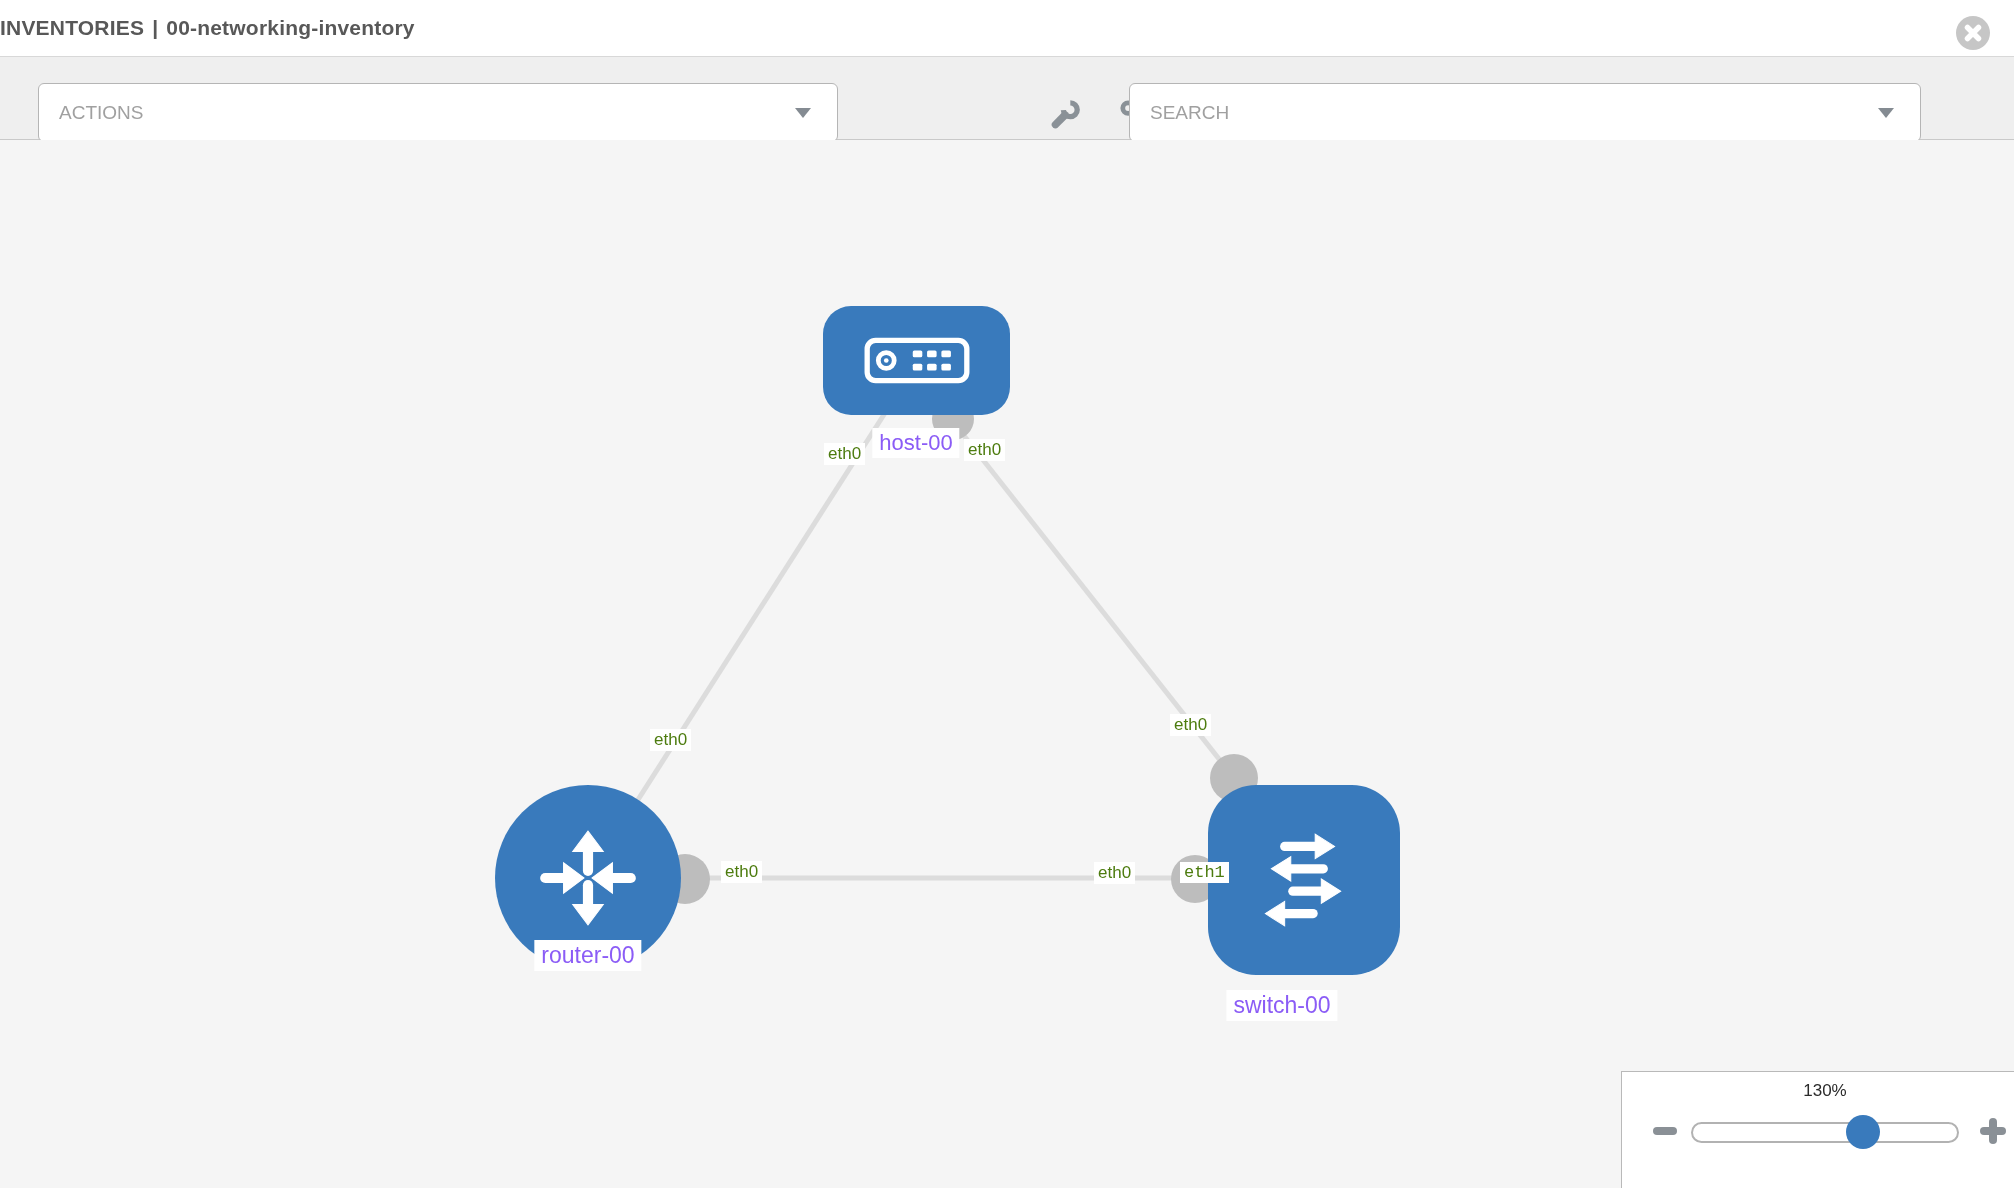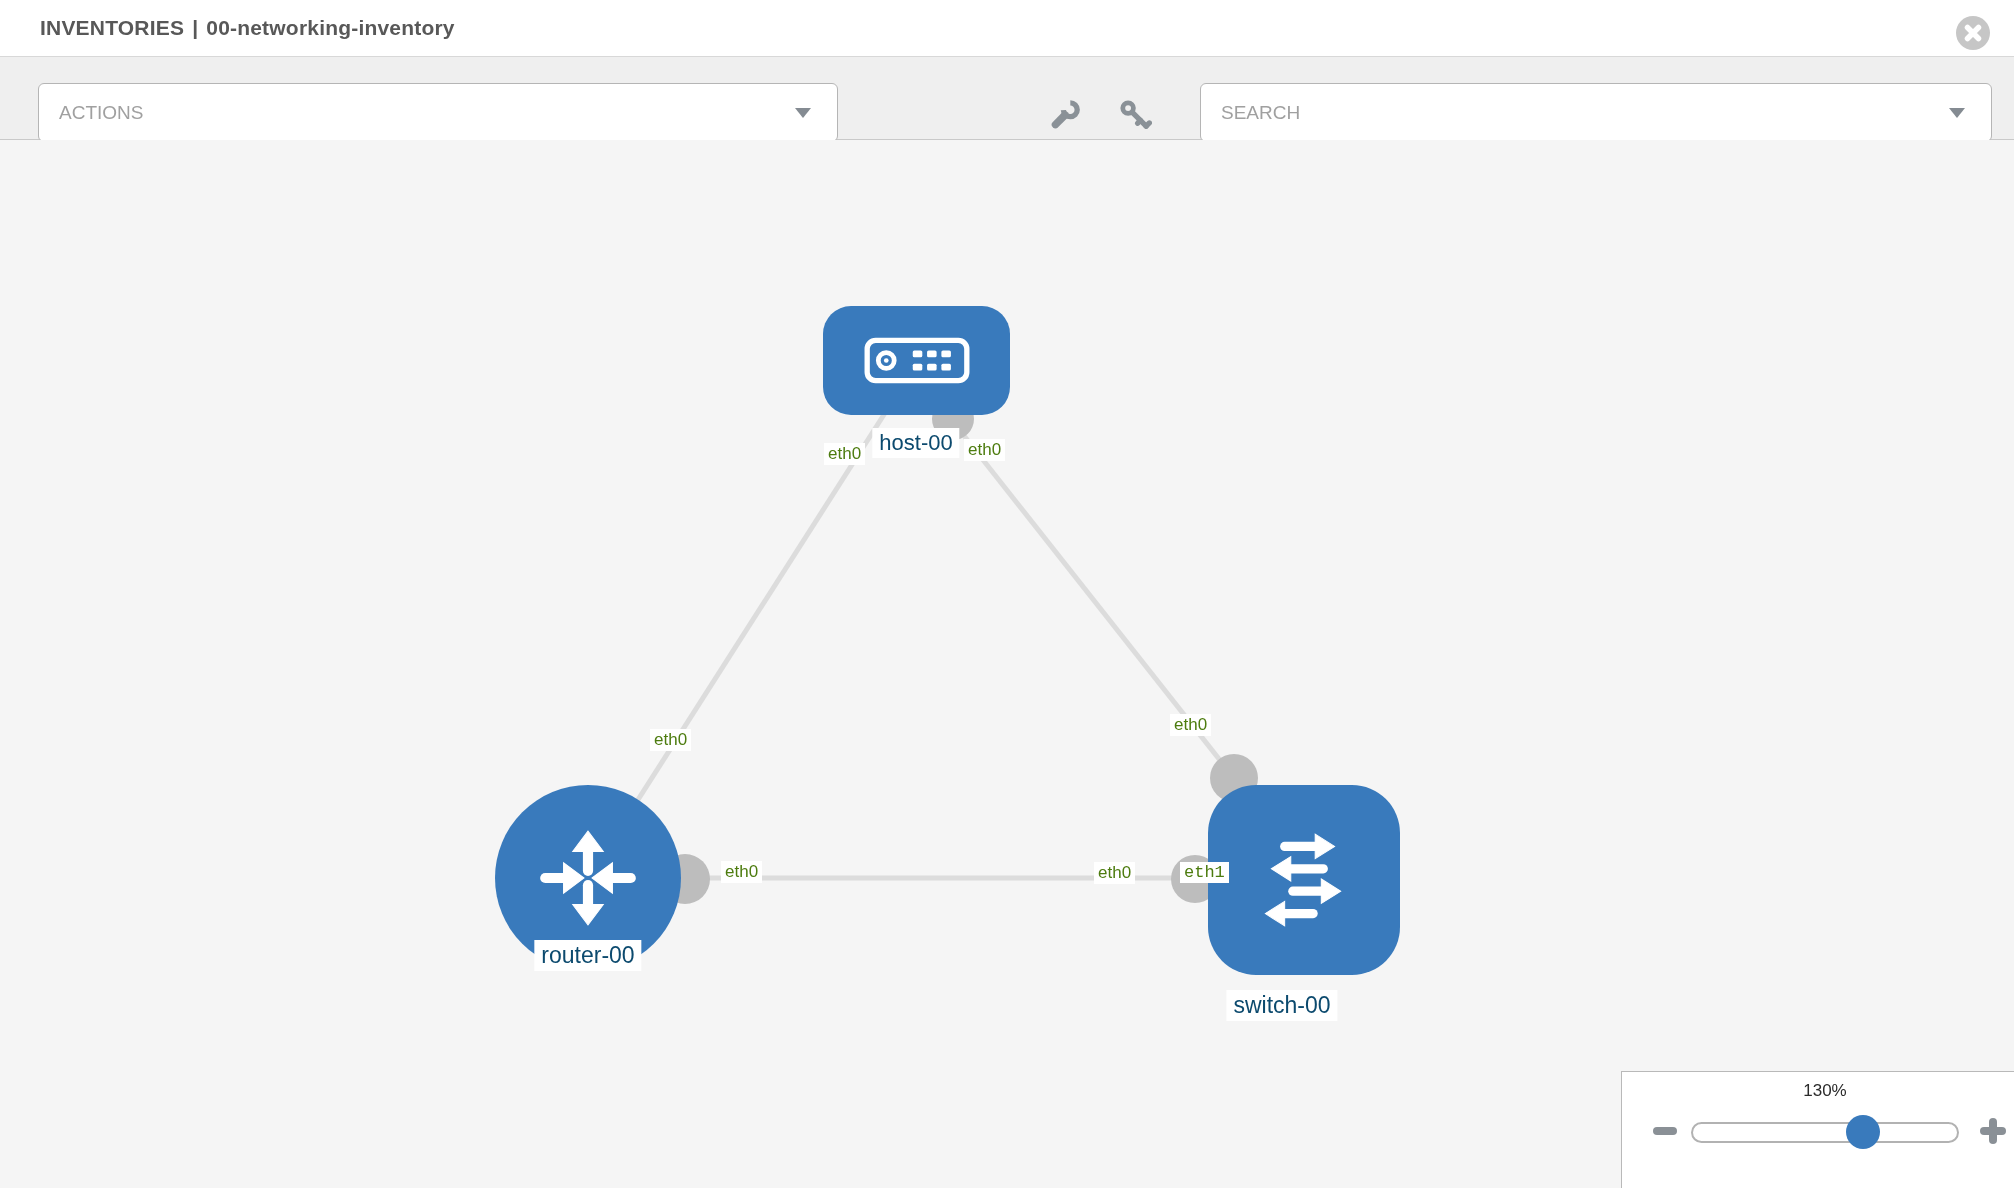--- a/index.html
+++ b/index.html
@@ -1,53 +1,53 @@
 <!DOCTYPE html>
 <html><head>
 <meta charset="utf-8">
 <style>
   * { box-sizing: border-box; margin: 0; padding: 0; }
   html,body { width: 2014px; height: 1200px; overflow: hidden;
               font-family: "Liberation Sans", sans-serif; background: #ffffff; }
 
   
   .header { height: 57px; background: #fff; border-bottom: 1px solid #d8d8d8;
-            display: flex; align-items: center; padding-left: 40px; position: relative; }
+            display: flex; align-items: center; position: relative; }
   .title { font-size: 21px; font-weight: bold; color: #585858; letter-spacing: .2px; }
   .title .sep { margin: 0 8px; }
   .close-btn { position: absolute; right: 24px; top: 16px; width: 34px; height: 34px;
                cursor: pointer; }
 
   
   .toolbar { height: 83px; background: #efefef; border-bottom: 1px solid #c9c9c9;
              position: relative; }
   .select-box { position: absolute; top: 26px; height: 59px; background: #fff;
                 border: 1px solid #b5b5b5; border-radius: 6px; display: flex;
                 align-items: center; padding: 0 26px 0 20px; font-size: 19px;
                 color: #a0a0a0; cursor: pointer; }
   .select-actions { left: 38px;  width: 800px; }
-  .select-search  { left: 1200px; width: 792px; }
+  .select-search  { left: 1129px; width: 792px; }
   .caret { margin-left: auto; width: 0; height: 0;
            border-left: 8px solid transparent; border-right: 8px solid transparent;
            border-top: 10px solid #848b92; }
   .tool-icon { position: absolute; top: 41px; cursor: pointer; }
   .tool-wrench { left: 1048px; }
   .tool-key    { left: 1118px; }
 
   
   .canvas { position: relative; width: 2014px; height: 1048px; background: #f5f5f5; }
   .net-svg { position: absolute; left: 0; top: 0; z-index: 0; }
 
   .node { position: absolute; background: #397abc; display: flex;
           align-items: center; justify-content: center; z-index: 2; cursor: pointer; }
   .node-host   { left: 823px;  top: 166px; width: 187px; height: 109px; border-radius: 28px; }
   .node-router { left: 495px;  top: 645px; width: 186px; height: 186px; border-radius: 50%; }
   .node-switch { left: 1208px; top: 645px; width: 192px; height: 190px; border-radius: 48px; }
 
-  .node-label { position: absolute; z-index: 3; background: #fff; color: #0c4a6e;
+  .node-label { position: absolute; z-index: 3; background: #fff; color: #8b5cf6;
                 padding: 2px 7px; white-space: nowrap; }
   .name-lbl { font-size: 23px; transform: translateX(-50%); }
   .lbl-host-name   { left: 916px;  top: 288px; font-size: 22px; }
   .lbl-router-name { left: 588px;  top: 800px; }
   .lbl-switch-name { left: 1282px; top: 850px; }
 
   .eth-label { position: absolute; z-index: 4; background: #fff; color: #4d7c0f;
                font-size: 17px; padding: 1px 4px; white-space: nowrap; }
   .lbl-eth-host-left  { left: 824px;  top: 303px; z-index: 3; }
   .lbl-eth-host-right { left: 964px;  top: 299px; }

